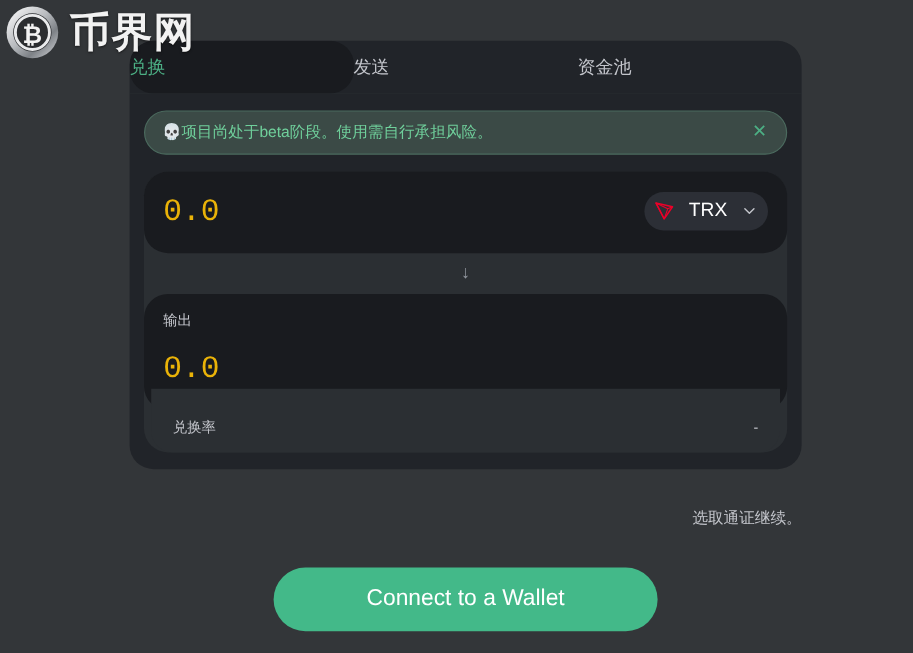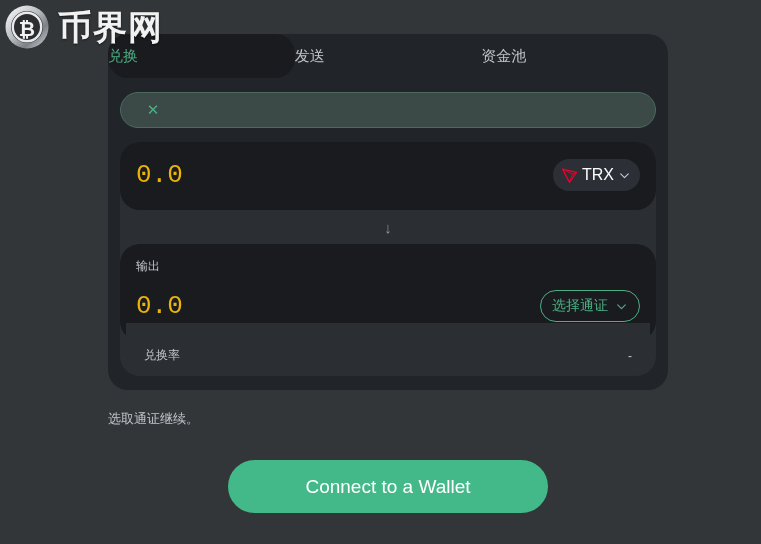--- a/index.html
+++ b/index.html
@@ -143,21 +143,21 @@
     border: none;
     background: transparent;
     outline: none;
     font-family: Liberation Mono, monospace;
     width: 340px;
   }
 
   .token-btn {
     display: flex;
     align-items: center;
-    gap: 4px;
+    gap: 12px;
     background: #2c2f36;
     border-radius: 16px;
     padding: 6px 9px 6px 8px;
     cursor: pointer;
     height: 32px;
   }
   .token-btn .sym {
     font-size: 16px;
     color: #ffffff;
   }
@@ -201,24 +201,24 @@
     background: #2b2f33;
     border-radius: 0 0 18px 18px;
     margin: -18px 6px 0 6px;
     padding-top: 24px;
   }
   .rate-label { font-size: 12px; color: #c3c5cb; }
   .rate-value { font-size: 12px; color: #c3c5cb; }
 
   
   .hint {
-    text-align: left;
+    text-align: right;
     font-size: 13px;
     color: #c3c5cb;
-    margin-top: 20px;
+    margin-top: 32px;
   }
   .connect-btn {
     display: block;
     margin: 32px auto 0 auto;
     width: 320px;
     height: 53px;
     border: none;
     border-radius: 27px;
     background: #43b989;
     color: #ffffff;
@@ -258,20 +258,21 @@
       <span>发送</span>
     </div>
     <div class="tab">
       <span>资金池</span>
     </div>
   </div>
 
   <div class="card-body">
 
     <div class="alert">
+      <div class="alert-text"><span class="alert-skull">💀</span><span>项目尚处于beta阶段。使用需自行承担风险。</span></div>
       <div class="alert-close">✕</div>
     </div>
 
     <div class="swap-wrap">
 
       <div class="panel">
         <div class="panel-row">
           <input class="amount" type="text" value="0.0" style="">
           <div class="token-btn">
             <svg class="tron-mark" viewBox="0 0 32 32">
@@ -287,26 +288,20 @@
       </div>
 
       <div class="arrow-band">
         <span class="arrow-down">↓</span>
       </div>
 
       <div class="panel">
         <div class="panel-label">输出</div>
         <div class="panel-row">
           <input class="amount" type="text" value="0.0" style="">
-          <div class="select-token-btn">
-            <span>选择通证</span>
-            <svg class="chev" viewBox="0 0 24 24">
-              <path d="M5 9 L12 16 L19 9" fill="none" stroke="currentColor" stroke-width="2.2" stroke-linecap="round" stroke-linejoin="round"></path>
-            </svg>
-          </div>
         </div>
       </div>
 
       <div class="rate-row">
         <span class="rate-label">兑换率</span>
         <span class="rate-value">-</span>
       </div>
 
     </div>
 

